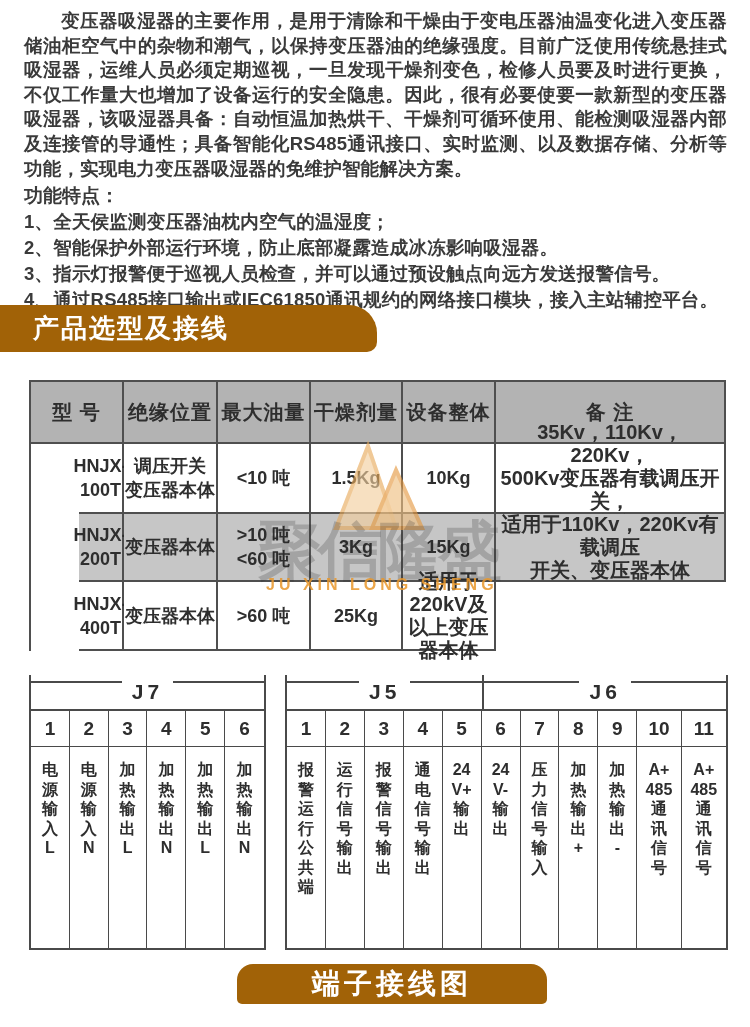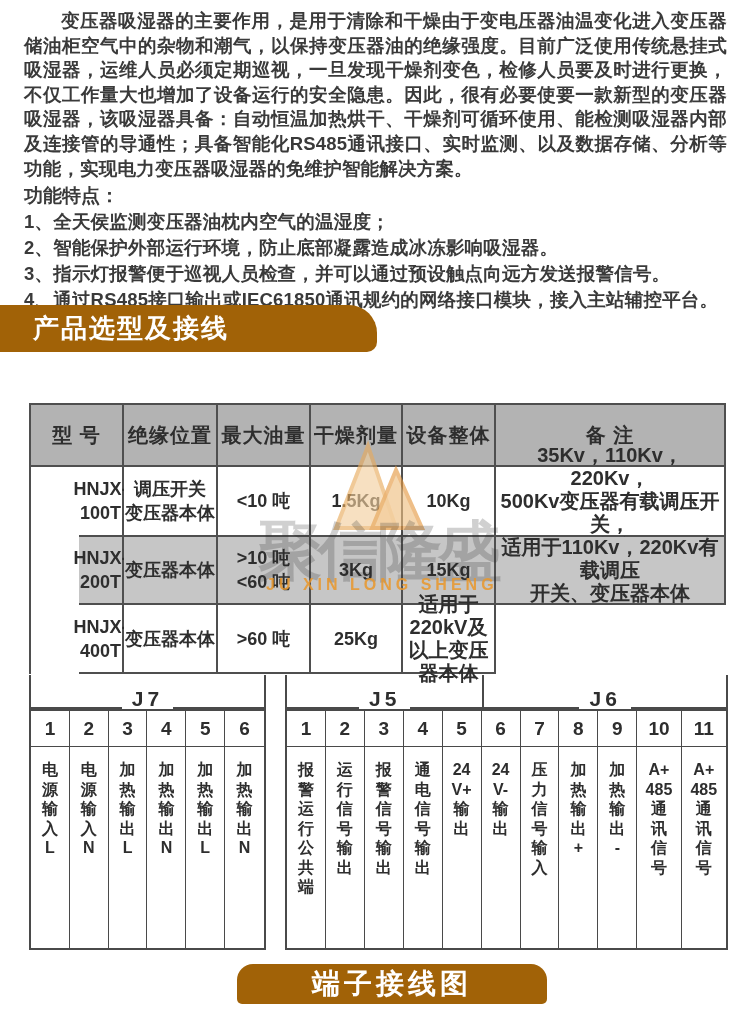--- a/index.html
+++ b/index.html
@@ -15,21 +15,21 @@
   .feat-item  { font-size:18.5px; line-height:25.8px; font-weight:700; letter-spacing:0.2px; }
 
   
   .banner { position:absolute; background:#a16207; color:#ffffff; font-weight:700; }
   .banner-top { top:305px; left:0; width:377px; height:47px; line-height:47px;
                 border-radius:0 28px 10px 0; padding-left:33px; font-size:26px; letter-spacing:2px; }
   .banner-bottom { top:964px; left:224px; width:310px; height:40px; line-height:40px;
                    border-radius:16px 16px 5px 5px; text-align:center; font-size:28px; letter-spacing:4px;margin-left:13px; }
 
   
-  .sel-table { position:absolute; top:403px; left:29px; width:697px;
+  .sel-table { position:absolute; top:380px; left:29px; width:697px;
                display:grid; grid-template-columns:93px 94px 93px 92px 93px 230px;
                grid-template-rows:62px 70px 68px 69px;
                border-top:2px solid #4f4f4f; border-left:2px solid #4f4f4f;
                color:#2e2e2e; }
   .sel-table .c { border-right:2px solid #4f4f4f; border-bottom:2px solid #4f4f4f;
                   display:flex; align-items:center; justify-content:center; text-align:center;
                   white-space:pre-line; font-weight:600; font-size:18px; line-height:24px; background:#fff; }
   .sel-table .th { background:#b3b3b3; font-size:20px; font-weight:700; letter-spacing:1px; }
   .sel-table .alt { background:#c6c6c6; }
   .sel-table .model { font-size:18px; letter-spacing:0;margin-left:48px; }
@@ -41,21 +41,21 @@
   .wm-text { position:absolute; left:258px; top:508px; width:240px; font-size:64px; font-weight:700;
              letter-spacing:-4px; color:rgba(40,40,40,0.22); white-space:nowrap; }
   .wm-sub  { position:absolute; left:266px; top:576px; font-size:16px; font-weight:700;
              letter-spacing:4px; color:rgba(233,150,42,0.85); white-space:nowrap; }
 
   
   .jtable { position:absolute; top:675px; color:#2e2e2e; }
   .jt-left { left:29px; width:237px; }
   .jt-right { left:285px; width:443px; }
   .jhead { display:flex; height:34px; border-left:2px solid #4a4a4a; border-right:2px solid #4a4a4a; }
-  .jspan { display:flex; align-items:flex-end; padding-top:6px; }
+  .jspan { display:flex; align-items:flex-start; padding-top:6px; }
   .jspan + .jspan { border-left:2px solid #4a4a4a; }
   .hline { flex:1; height:0; border-top:2px solid #4a4a4a; }
   .jlabel { padding:0 10px; font-size:21px; font-weight:600; letter-spacing:4px; line-height:1; }
   .jbody { border:2px solid #4a4a4a; }
   .jrow { display:grid; }
   .jt-left  .jrow { grid-template-columns:repeat(6,1fr); }
   .jt-right .jrow { grid-template-columns:repeat(9,1fr) 1.14fr 1.14fr; }
   .jcell { border-right:1.8px solid #4a4a4a; display:flex; justify-content:center; }
   .jcell:last-child { border-right:none; }
   .jnums .jcell { height:36px; align-items:center; font-size:19px; font-weight:600;

